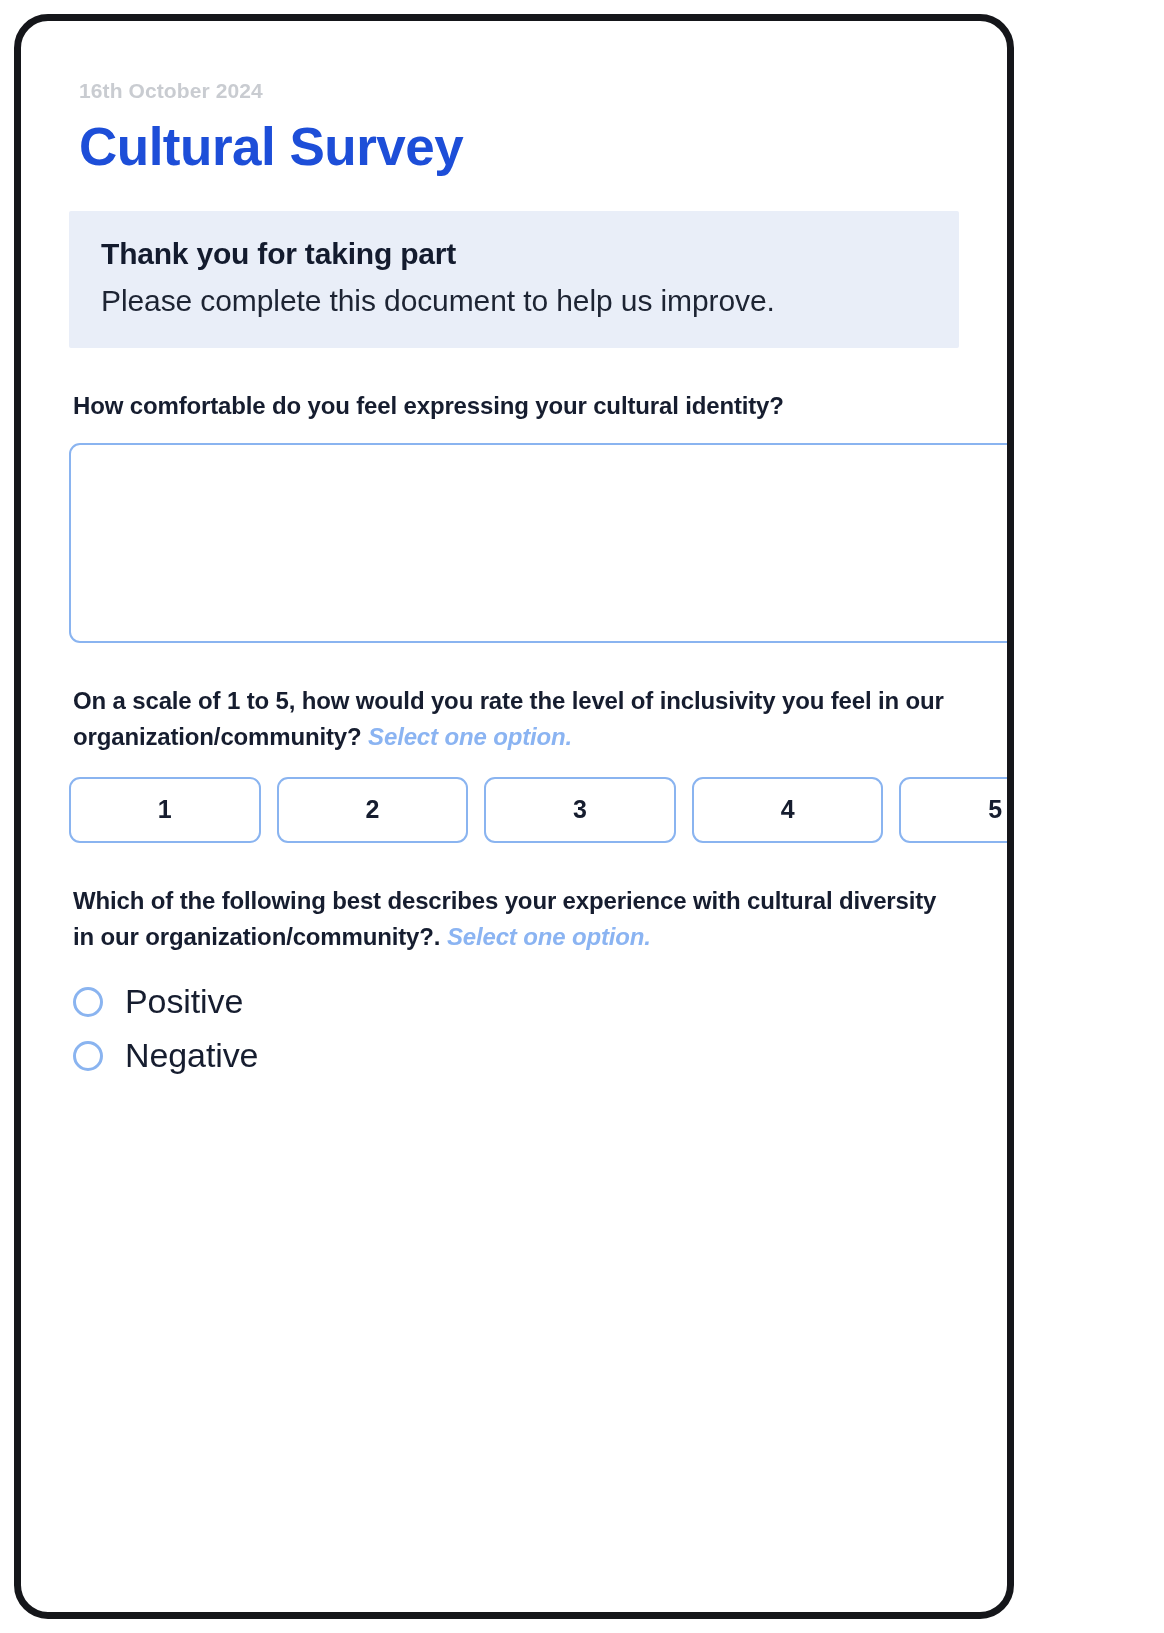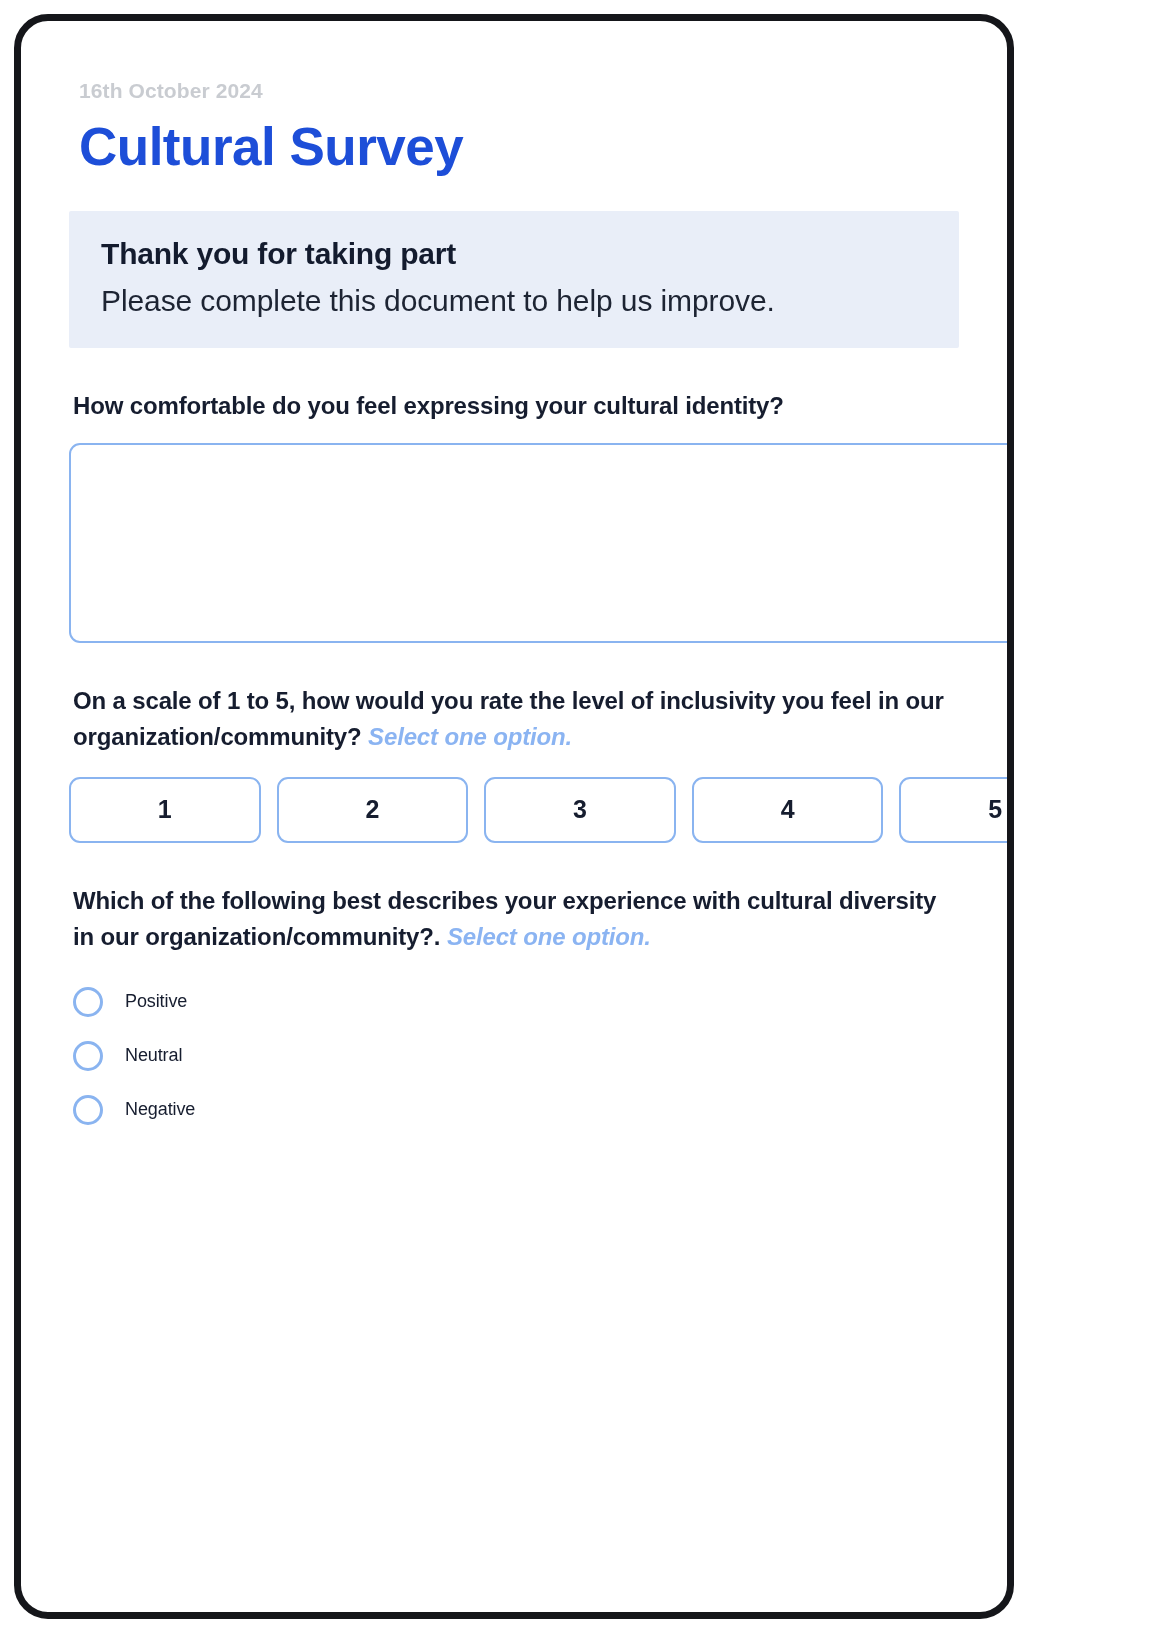--- a/index.html
+++ b/index.html
@@ -137,21 +137,21 @@
   .radio-circle {
     width: 30px;
     height: 30px;
     box-sizing: border-box;
     border: 3px solid #8ab4f0;
     border-radius: 50%;
     background: #ffffff;
     flex: none;
   }
   .choice-label {
-    font-size: 18px;
+    font-size: 34px;
     color: #161d2f;
     margin-left: 22px;
     letter-spacing: -0.1px;
   }
 </style>
 </head>
 <body>
 
 <div class="page-frame">
   <div class="page-inner">
@@ -189,23 +189,19 @@
         <span>Which of the following best describes your experience with cultural diversity in our organization/community?.</span>
         <span class="hint">Select one option.</span>
       </div>
       <div class="choice-list">
         <div class="choice-row">
           <span class="radio-circle"></span>
           <span class="choice-label">Positive</span>
         </div>
         <div class="choice-row">
           <span class="radio-circle"></span>
-          <span class="choice-label">Neutral</span>
-        </div>
-        <div class="choice-row">
-          <span class="radio-circle"></span>
           <span class="choice-label">Negative</span>
         </div>
       </div>
     </div>
 
   </div>
 </div>
 
 </body></html>

